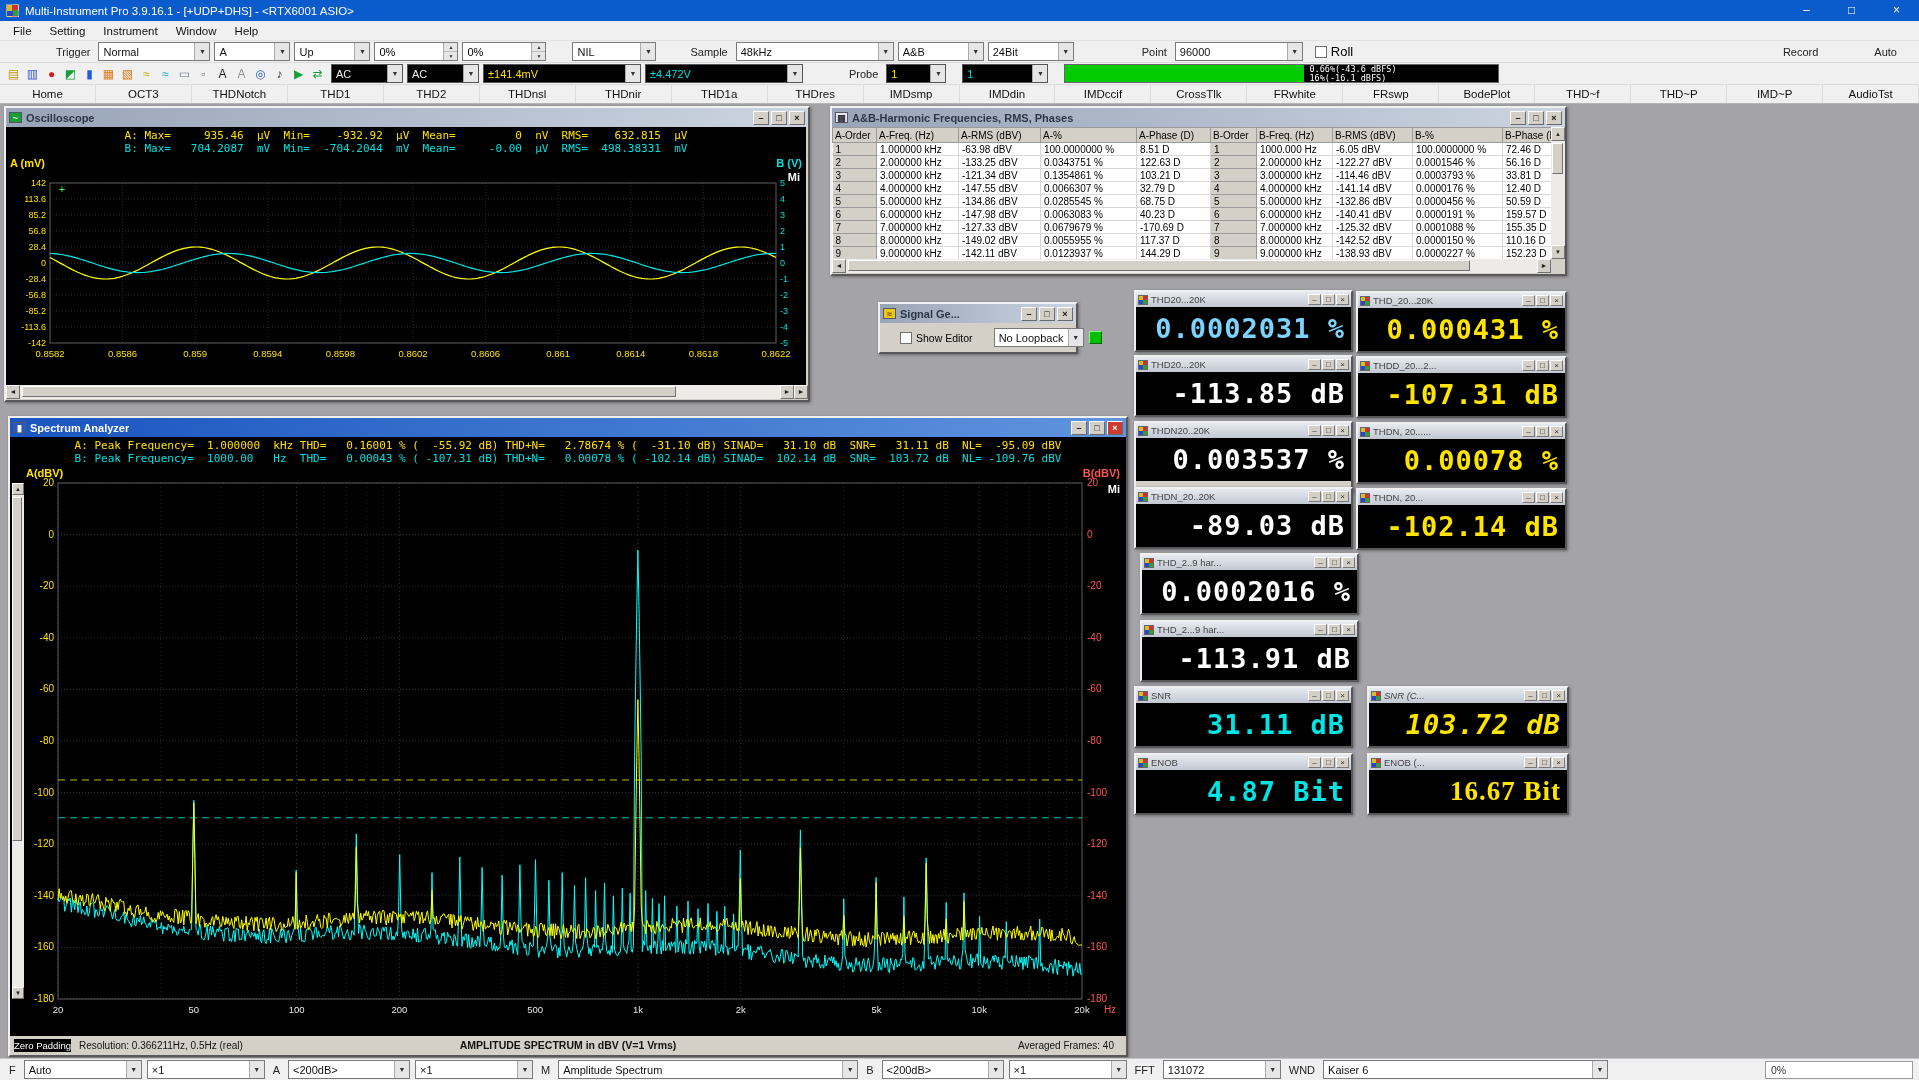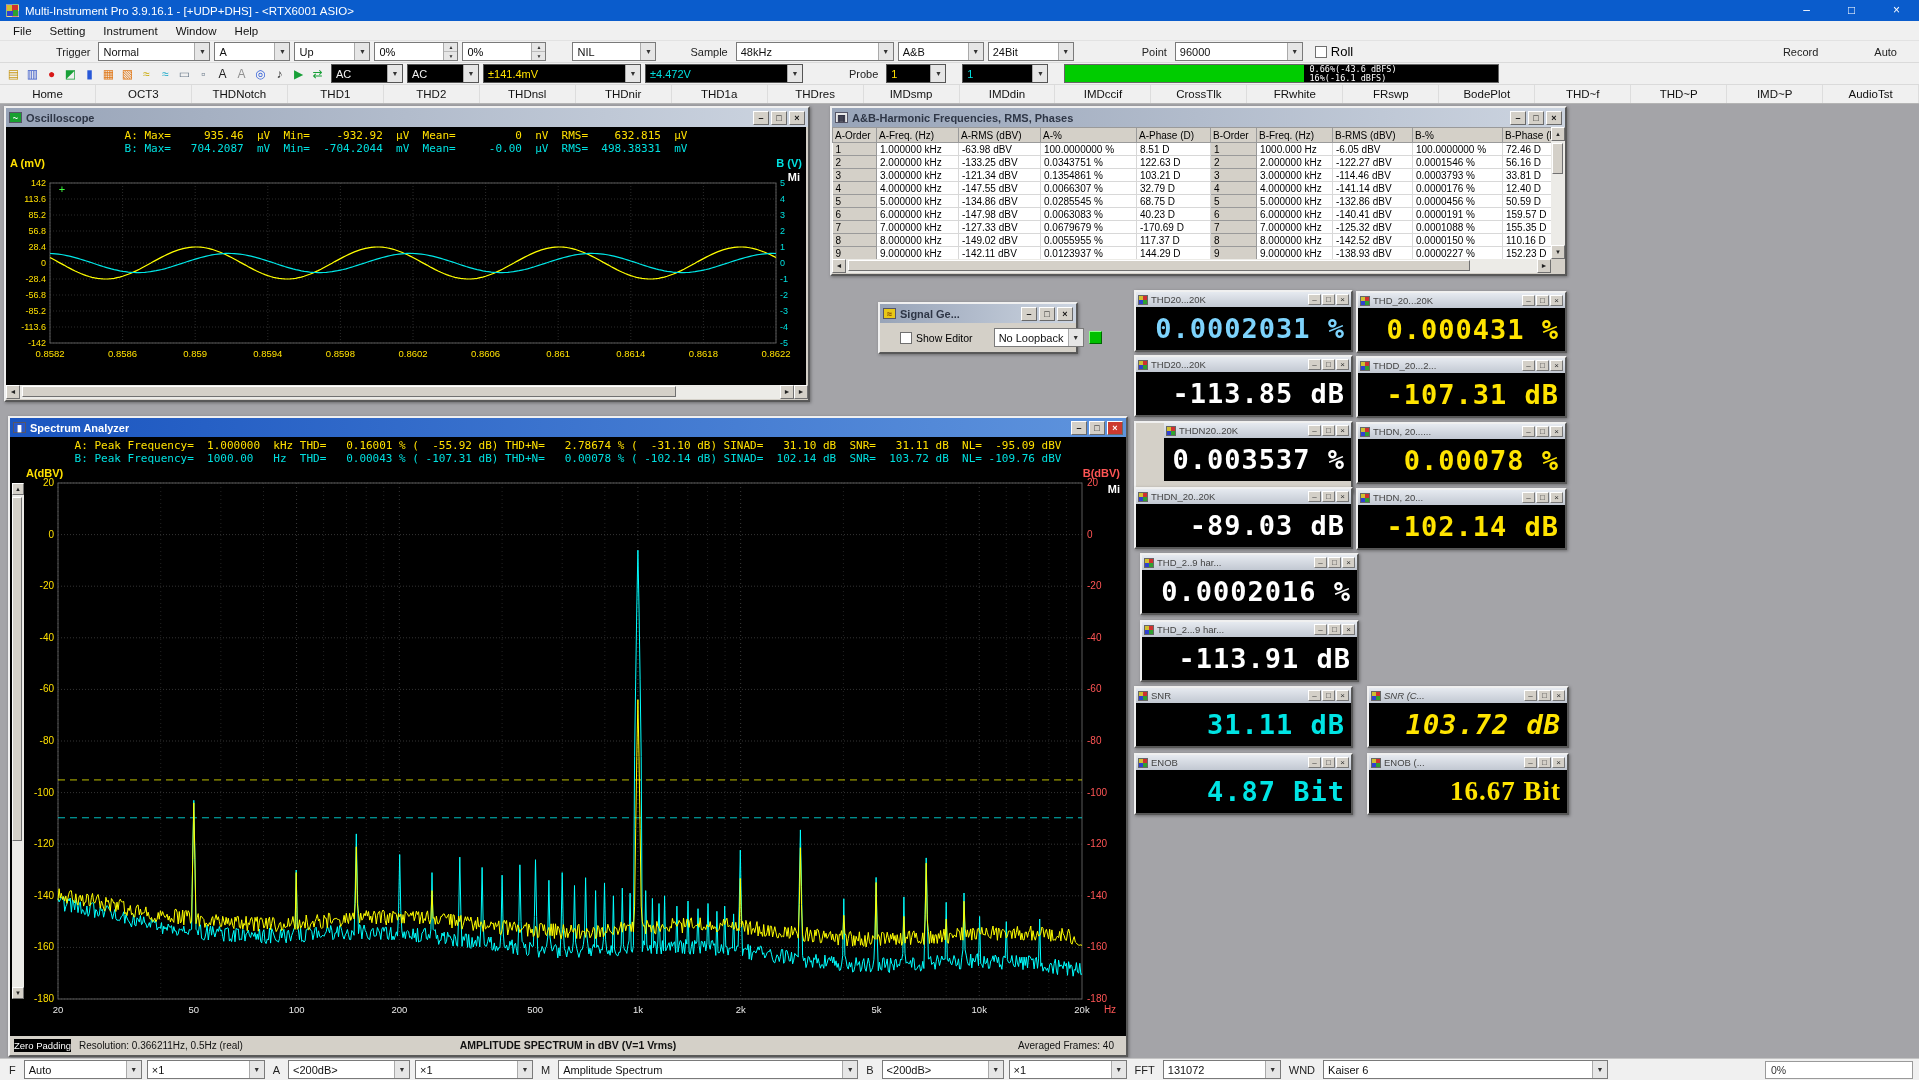--- a/index.html
+++ b/index.html
@@ -727,21 +727,21 @@
           <span class="mbtns">
             <span class="mbtn">–</span>
             <span class="mbtn">□</span>
             <span class="mbtn">×</span>
           </span>
         </div>
         <div class="mbody">
           <span class="mval" style="color: rgb(255, 228, 0);">-107.31 dB</span>
         </div>
       </div>
-      <div class="mwin" style="left: 1134px; top: 317px; width: 219px; height: 72px; padding-left: 28px;">
+      <div class="mwin" style="left: 1134px; top: 317px; width: 219px; height: 72px;">
         <div class="mtitle">
           <span class="ddp-icon"></span>
           <span class="mtitle-text">THDN20..20K</span>
           <span class="mbtns">
             <span class="mbtn">–</span>
             <span class="mbtn">□</span>
             <span class="mbtn">×</span>
           </span>
         </div>
         <div class="mbody">

